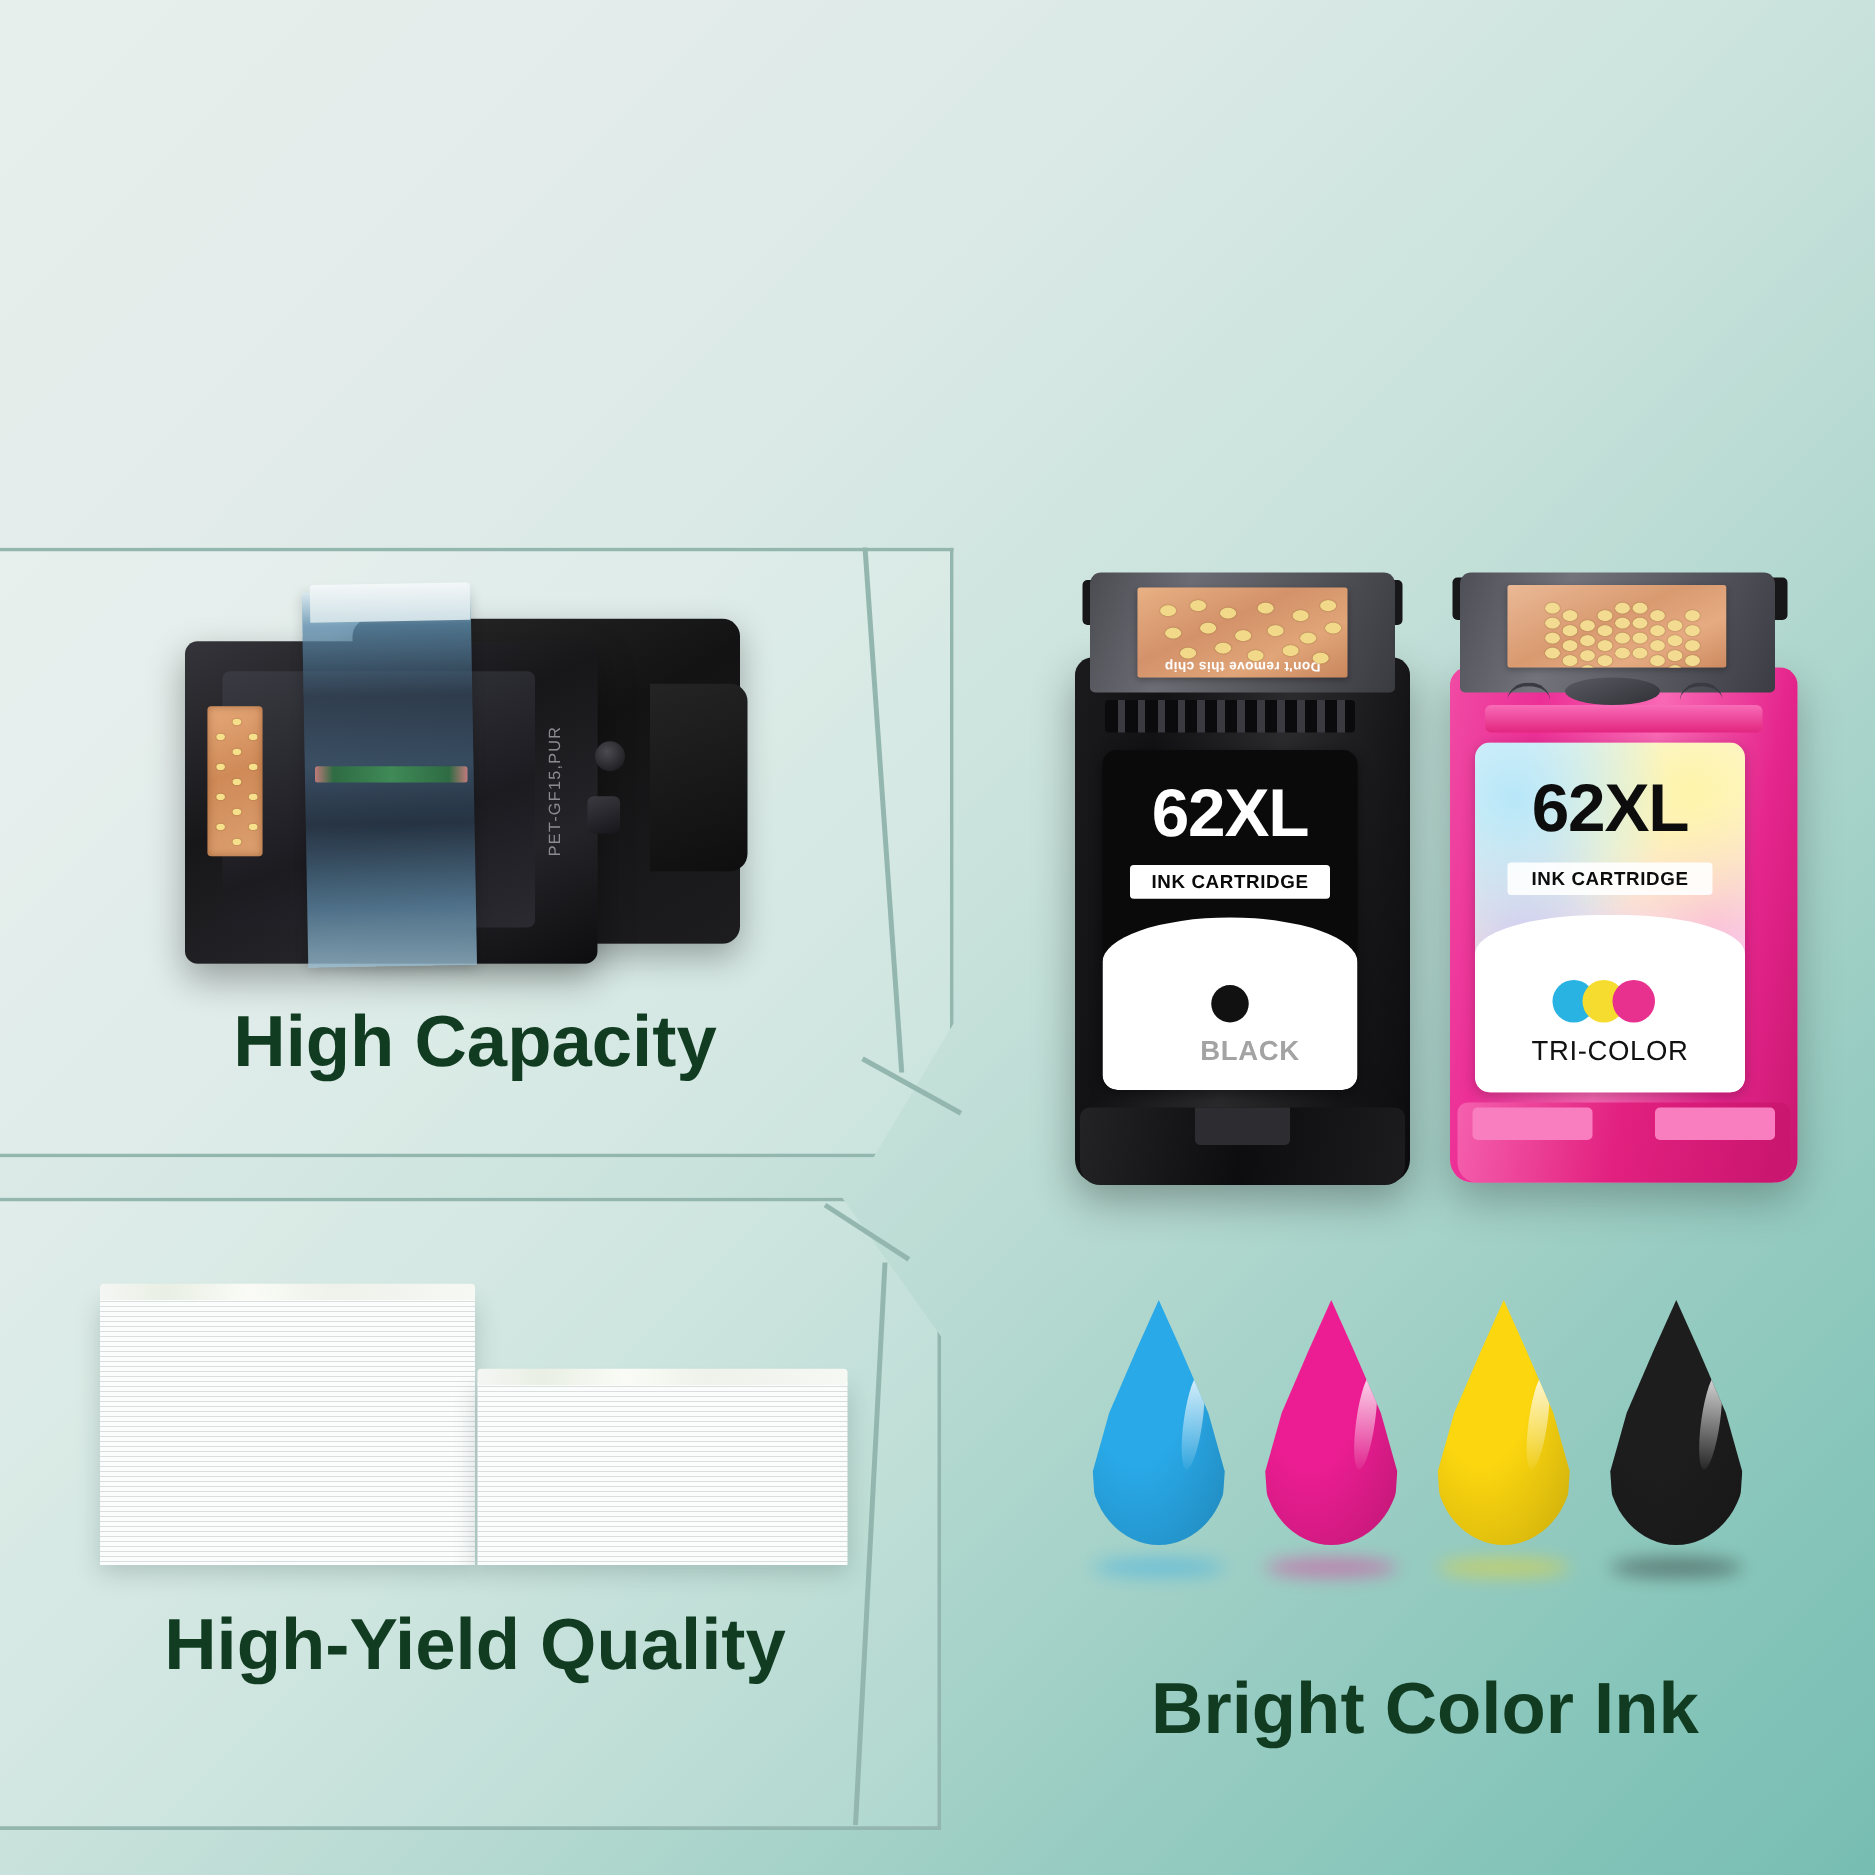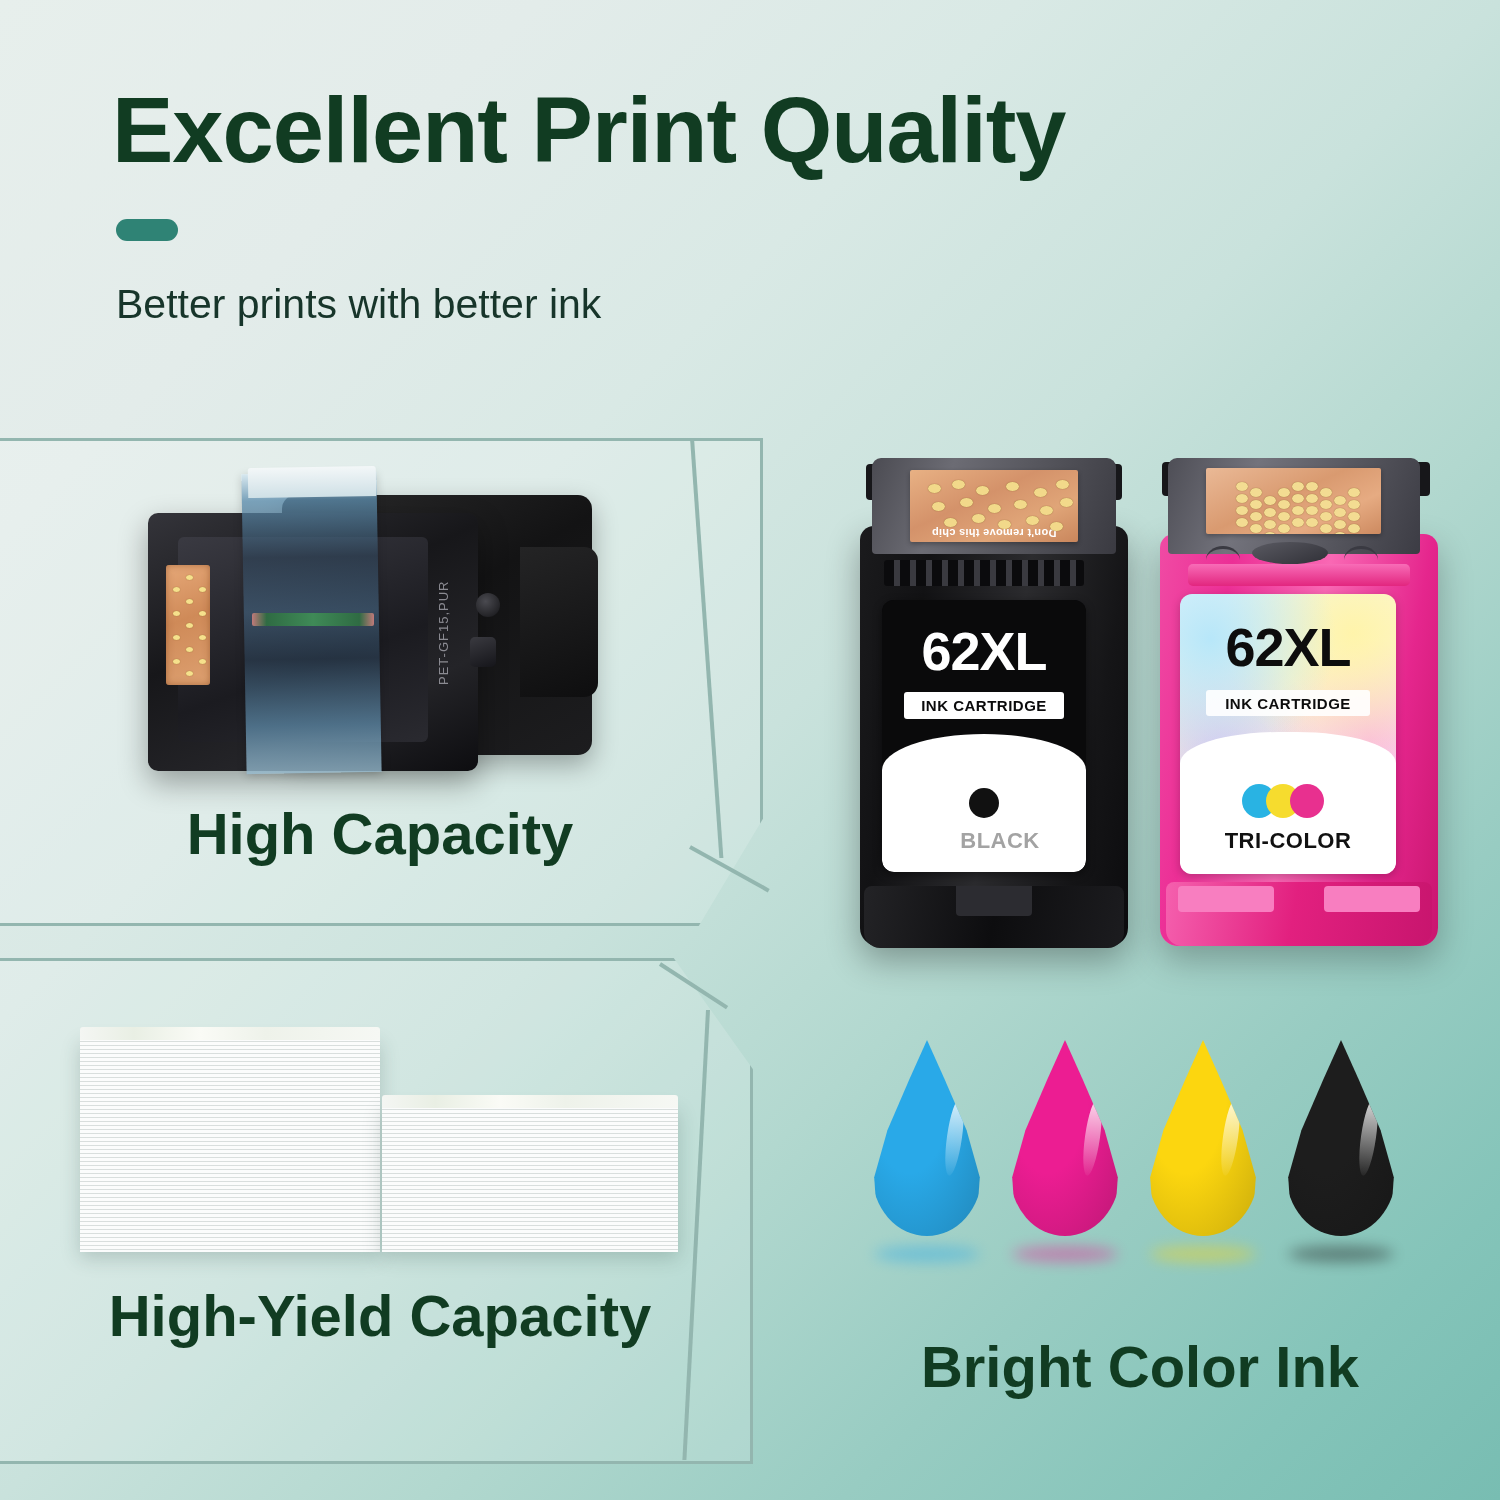--- a/index.html
+++ b/index.html
@@ -295,21 +295,21 @@
   #cc-label .lbl-bot{
     position:absolute;left:0;top:138px;width:100%;height:142px;
     background:#ffffff;border-radius:46% 46% 12px 12px / 22% 22% 12px 12px;
   }
   .tri-dot{position:absolute;width:34px;height:34px;border-radius:50%;top:190px;}
   #tri-c{left:62px;background:#29b3e3;}
   #tri-y{left:86px;background:#f6dc2e;}
   #tri-m{left:110px;background:#e8308f;}
   #cc-label .lbl-name{
     position:absolute;left:0;top:234px;width:100%;text-align:center;
-    font-size:22px;font-weight:bold;color:#111111;letter-spacing:.5px;
+    font-size:22px;font-weight:normal;color:#111111;letter-spacing:.5px;
   }
   #cc-base{
     position:absolute;left:18px;top:440px;width:266px;height:64px;
     border-radius:8px 8px 16px 16px;
     background:linear-gradient(100deg,#f560ae,#e2207f 48%,#c8156e);
   }
   #cc-base-l{position:absolute;left:30px;top:444px;width:96px;height:26px;
     background:#f87ec0;border-radius:4px;}
   #cc-base-r{position:absolute;left:176px;top:444px;width:96px;height:26px;
     background:#f87ec0;border-radius:4px;}
@@ -334,25 +334,20 @@
     position:absolute;left:6px;top:206px;width:106px;height:16px;border-radius:50%;
     filter:blur(7px);opacity:.42;
   }
   #drop-c{left:0;}   #drop-m{left:138px;} #drop-y{left:276px;} #drop-k{left:414px;}
 </style>
 </head>
 <body>
 
 <div id="stage">
 
-  <div id="header">
-    <div id="headline" style="color: rgb(17, 60, 34);">Excellent Print Quality</div>
-    <div id="accent-dash" style="background: rgb(47, 131, 117);"></div>
-    <div id="subhead">Better prints with better ink</div>
-  </div>
 
   <div class="panel" id="panel-capacity"></div>
   <div id="panel-capacity-edge"></div>
   <div id="panel-capacity-diag"></div>
 
   <div id="cart-photo">
     <div class="cp" id="cp-back"></div>
     <div class="cp" id="cp-back-tab"></div>
     <div class="cp" id="cp-body"></div>
     <div class="cp" id="cp-body-inner"></div>
@@ -387,21 +382,21 @@
   <div id="stacks">
     <div class="stack" id="stack-big">
       <div class="stack-top"></div>
       <div class="stack-lines"></div>
     </div>
     <div class="stack" id="stack-small">
       <div class="stack-top"></div>
       <div class="stack-lines"></div>
     </div>
   </div>
-  <div class="caption" id="cap-yield" style="color: rgb(17, 60, 34);">High-Yield Capacity</div>
+  <div class="caption" id="cap-yield" style="color: rgb(17, 60, 34);">High-Yield Quality</div>
 
   <div id="cartridges">
 
     <div class="cart" id="cart-black">
       <div id="cb-body"></div>
       <div id="cb-ears-l"></div>
       <div id="cb-ears-r"></div>
       <div id="cb-head"></div>
       <div id="cb-chip">
         <div id="cb-chip-txt">Don't remove this chip</div>

